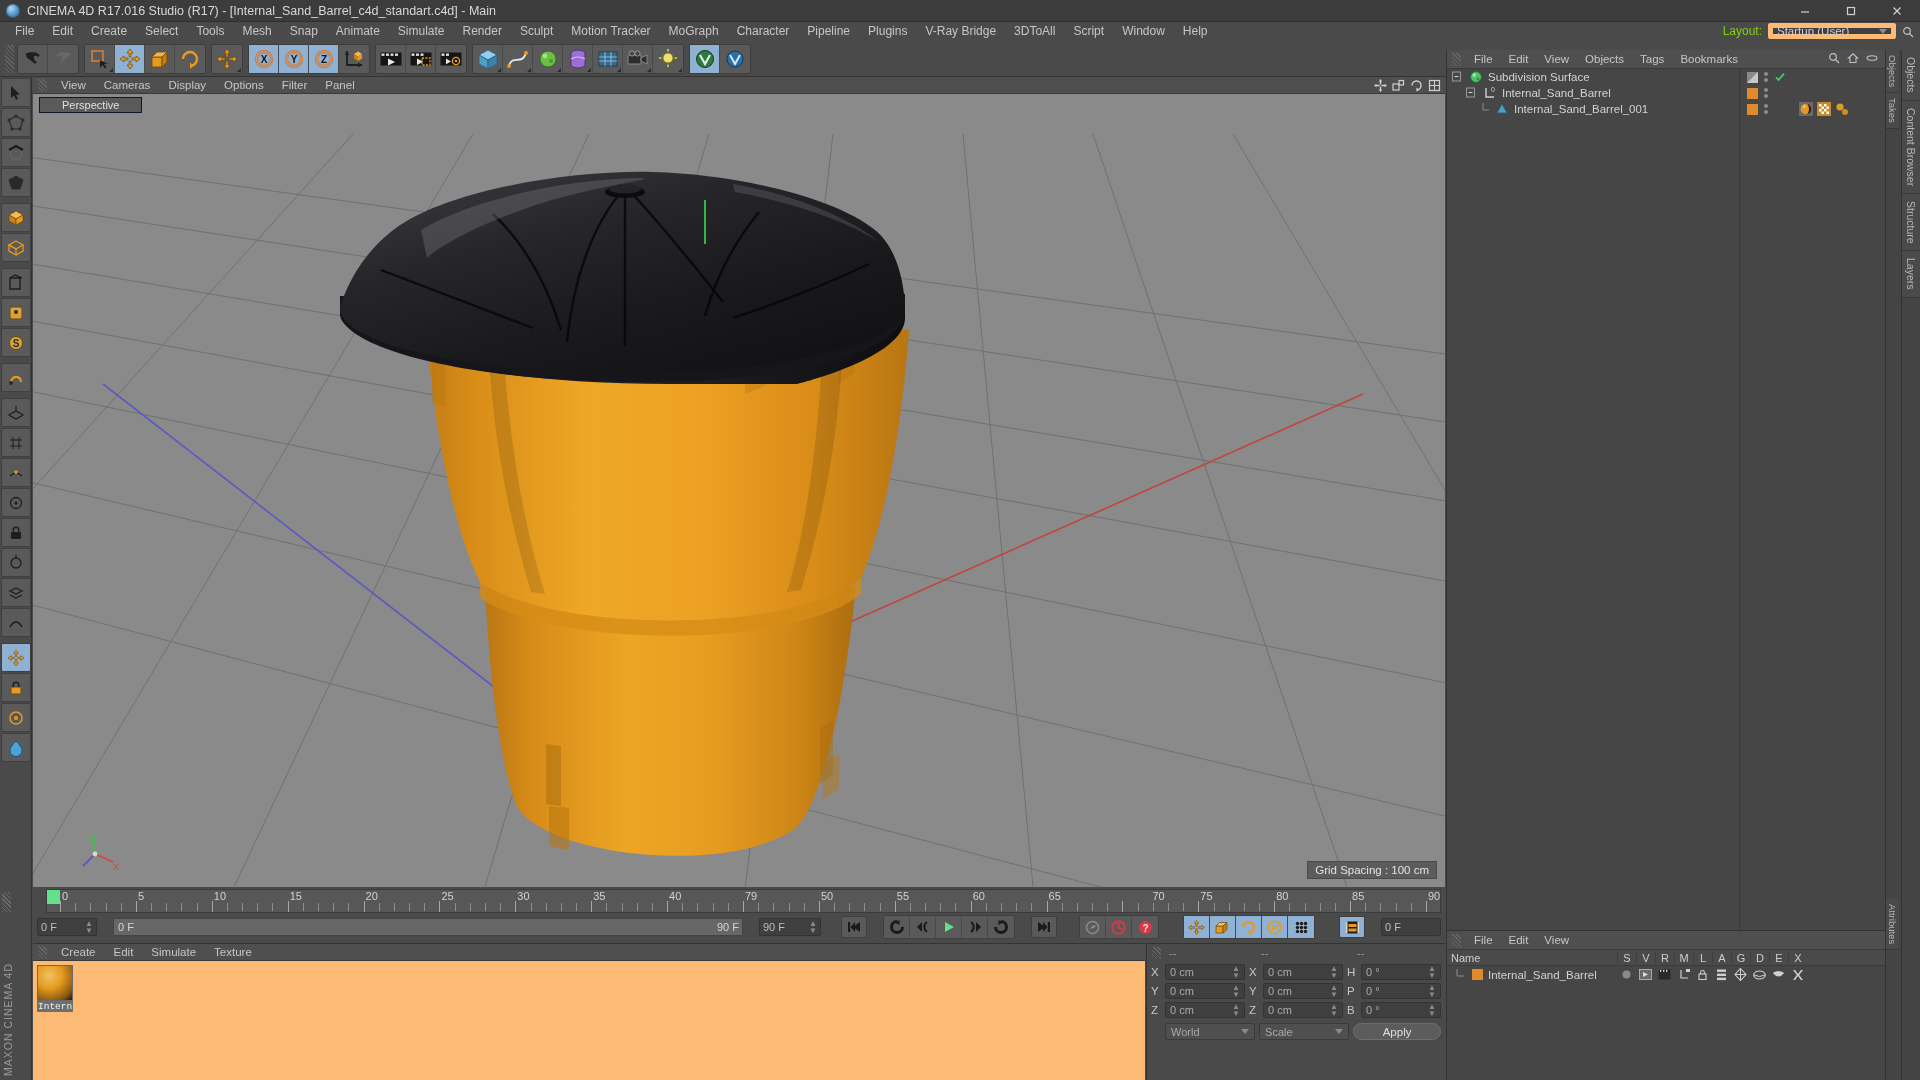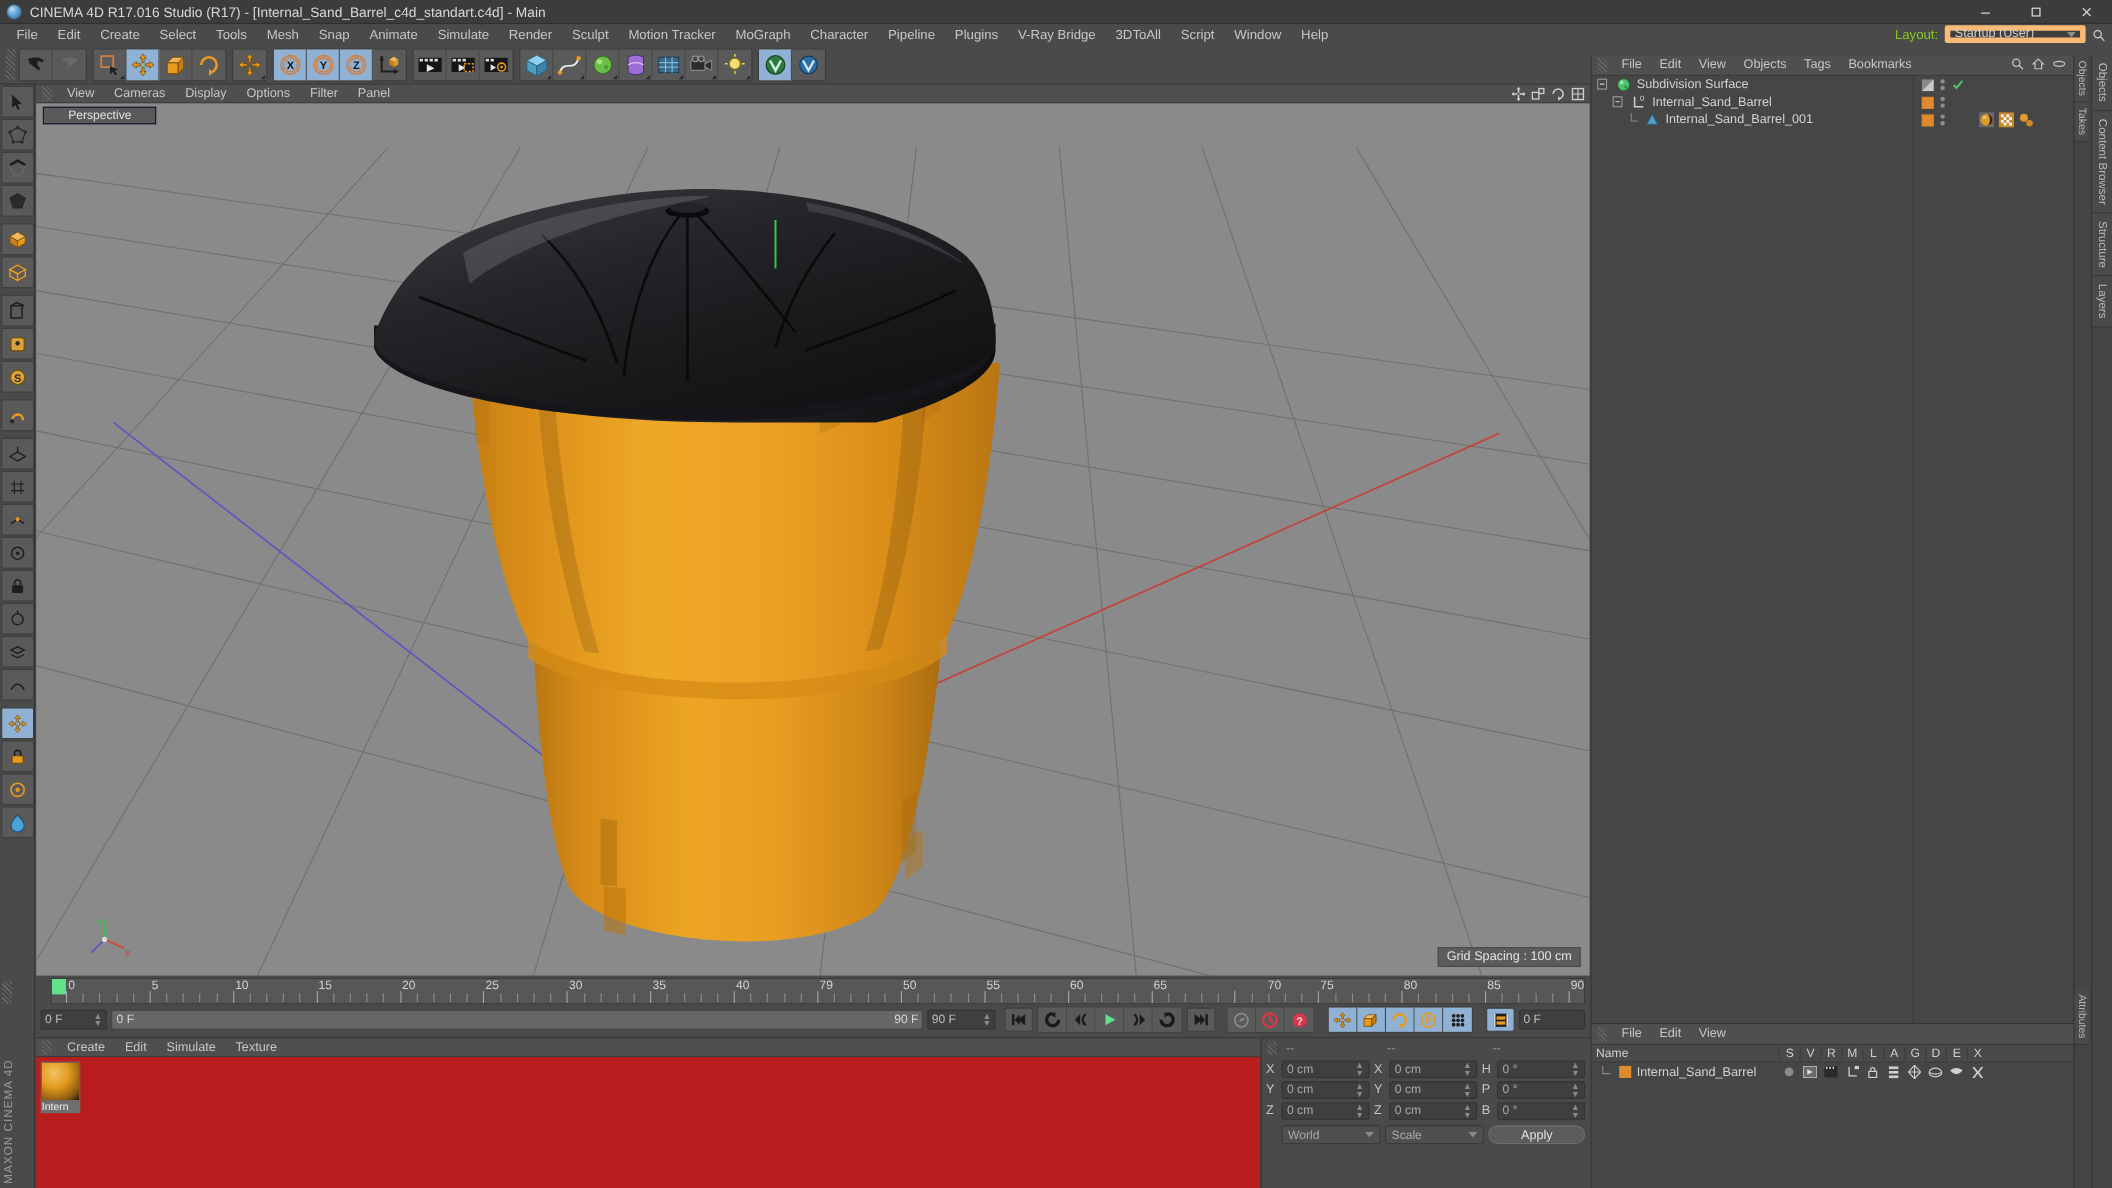--- a/index.html
+++ b/index.html
@@ -78,21 +78,21 @@
      background:#4a4a4a; }
   .tlruler{ position:relative; height:24px; background:#575757; border:1px solid #3b3b3b;
      margin:2px 4px 0 13px; overflow:hidden;}
   .tlgrip{ position:absolute; left:2px; top:892px; width:9px; height:20px;
      background-image:repeating-linear-gradient(45deg,#6d6d6d 0 1px,transparent 1px 3px); }
   .tk{ position:absolute; top:13px; width:1px; height:8px; background:#8e8e8e; }
   .tkmaj{ top:11px; height:11px; background:#a8a8a8; }
   .tlab{ position:absolute; top:0px; font-size:11px; color:#d2d2d2; transform:translateX(2px);}
   .greenhead{ position:absolute; left:0; top:0; width:13px; height:14px; background:#62e08a;}
   .tlbottom{ position:absolute; left:4px; top:28px; right:4px; height:24px; display:flex;
-     align-items:center; gap:4px; }
+     align-items:center; gap:16px; }
   .numfld{ height:18px; background:#3f3f3f; border:1px solid #333; border-radius:2px;
      display:flex; align-items:center; padding:0 3px; font-size:11px; color:#bdbdbd;
      position:relative; }
   .numfld .spin{ margin-left:auto; font-size:8px; color:#8d8d8d; line-height:7px; text-align:center;}
   .tlbar{ flex:1; height:18px; background:#676767; border:1px solid #444; border-radius:2px;
      position:relative; display:flex; align-items:center; }
   .tlbar .lk{ font-size:11px; color:#d5d5d5; padding-left:4px;}
   .tlbar .rk{ position:absolute; right:3px; font-size:11px; color:#d5d5d5;}
   .tbtn{ width:26px; height:22px; background:#5a5a5a; border:1px solid #3f3f3f;
      display:flex; align-items:center; justify-content:center; border-radius:2px;}
@@ -100,22 +100,22 @@
   .tbtngrp .tbtn{ border:none; border-right:1px solid #4a4a4a; border-radius:0;}
   .tbtngrp .tbtn:last-child{ border-right:none; }
   .tbtn.on{ background:#8fb2d4; }
 
   
   .matwrap{ position:absolute; left:33px; top:943px; width:1112px; height:137px;
      background:#4a4a4a; border-top:1px solid #333; }
   .pmenu{ height:17px; background:#4f4f4f; display:flex; align-items:center; padding-left:4px;
      border-bottom:1px solid #3a3a3a;}
   .pmenu .mi{ padding:0 9px; font-size:11.5px; color:#c6c6c6; line-height:17px;}
-  .matarea{ position:absolute; left:0; top:17px; right:0; bottom:0; background:#b91c1c;
-     padding:4px; }
+  .matarea{ position:absolute; left:0; top:17px; right:0; bottom:0; background:#fdba74;
+     padding:4px;font-family:Liberation Mono, monospace; }
   .matchip{ width:36px; }
   .matball{ width:36px; height:36px; border:1px solid #6a6a6a;
      background:radial-gradient(circle at 33% 28%, #f2c265 0%, #e39a1f 40%, #8a5a10 78%, #201406 100%);}
   .matname{ width:36px; font-size:9.5px; background:#6f6f6f; color:#f0f0f0; text-align:left;
      overflow:hidden; white-space:nowrap; padding:0 1px;}
 
   
   .coordwrap{ position:absolute; left:1146px; top:943px; width:299px; height:137px;
      background:#4a4a4a; border-left:1px solid #333; border-top:1px solid #333;}
   .coordhdr{ height:17px; display:flex; align-items:center; gap:4px; padding-left:4px;

